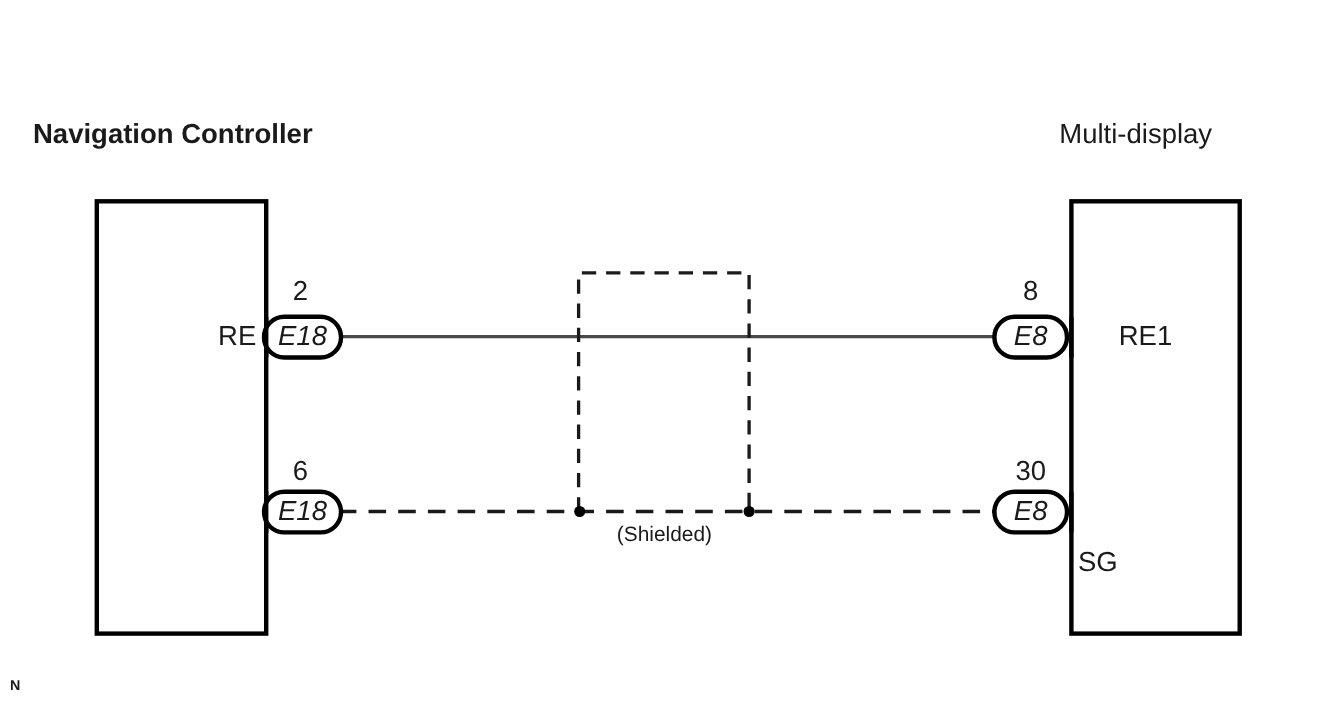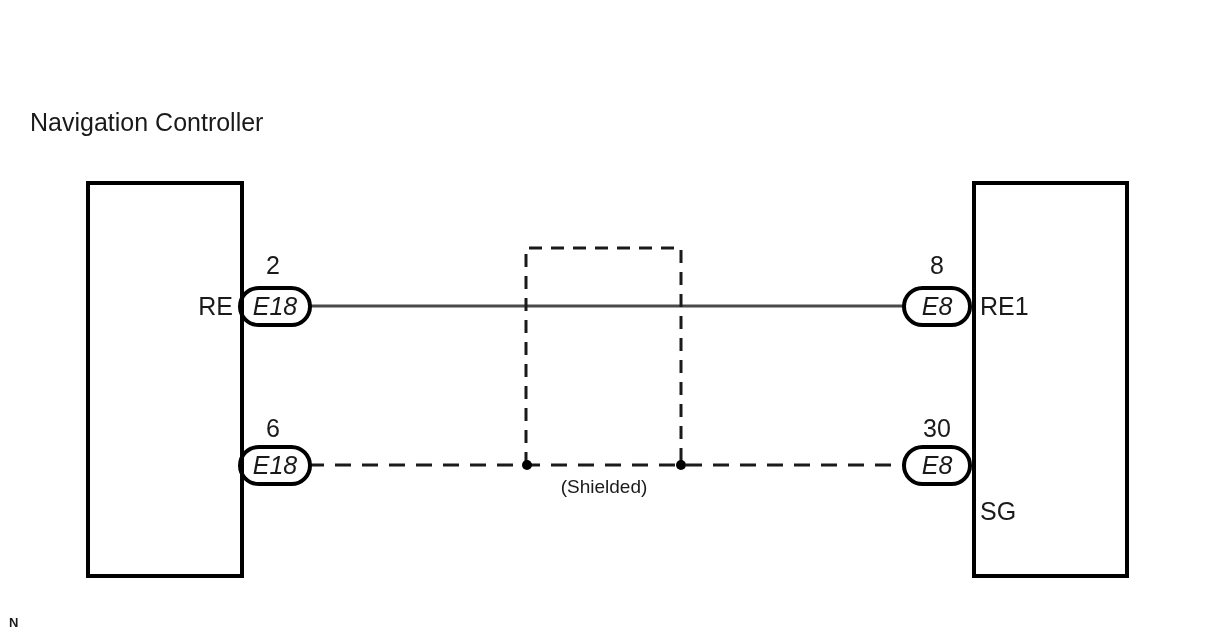--- a/index.html
+++ b/index.html
@@ -36,20 +36,21 @@
     font-family: "Liberation Sans", sans-serif;
     color: #1a1a1a;
     line-height: 1;
   }
   .unit-title {
     font-size: 25px;
   }
   #nav-controller-title {
     left: 30px;
     top: 110px;
+    font-weight: bold;
   }
   #multi-display-title {
     left: 963px;
     top: 110px;
   }
   .pin-num {
     font-size: 25px;
     text-align: center;
   }
   #pin-num-left-1 { left: 248px; top: 253px; width: 50px; }
@@ -71,21 +72,21 @@
     font-size: 25px;
     text-align: right;
   }
   #signal-left-1 { left: 100px; top: 294px; width: 133px; }
   #signal-left-2 { left: 100px; top: 453px; width: 133px; }
 
   .signal-right {
     font-size: 25px;
     text-align: left;
   }
-  #signal-right-1 { left: 980px; top: 294px; }
+  #signal-right-1 { left: 1017px; top: 294px; }
   #signal-right-2 { left: 980px; top: 453px; margin-top: 46px; }
 
   #shield-label {
     font-size: 19px;
     left: 500px;
     top: 477px;
     width: 208px;
     text-align: center;
   }
   #corner-mark {
@@ -122,20 +123,21 @@
     <rect x="904" y="447" width="66" height="37" rx="18.5" ry="18.5" fill="#ffffff" stroke="#000000" stroke-width="4"></rect>
 
     <line x1="242" y1="288" x2="242" y2="325" stroke="#000000" stroke-width="4"></line>
     <line x1="242" y1="447" x2="242" y2="484" stroke="#000000" stroke-width="4"></line>
     <line x1="974" y1="288" x2="974" y2="325" stroke="#000000" stroke-width="4"></line>
     <line x1="974" y1="447" x2="974" y2="484" stroke="#000000" stroke-width="4"></line>
   </svg>
 
   <div class="lbl unit-title" id="nav-controller-title">Navigation Controller</div>
 
+  <div class="lbl unit-title" id="multi-display-title">Multi-display</div>
 
   <div class="lbl pin-num" id="pin-num-left-1">2</div>
   <div class="lbl conn-code" id="conn-code-left-1">E18</div>
   <div class="lbl signal-left" id="signal-left-1">RE</div>
 
   <div class="lbl pin-num" id="pin-num-left-2">6</div>
   <div class="lbl conn-code" id="conn-code-left-2">E18</div>
 
   <div class="lbl pin-num" id="pin-num-right-1">8</div>
   <div class="lbl conn-code" id="conn-code-right-1">E8</div>

